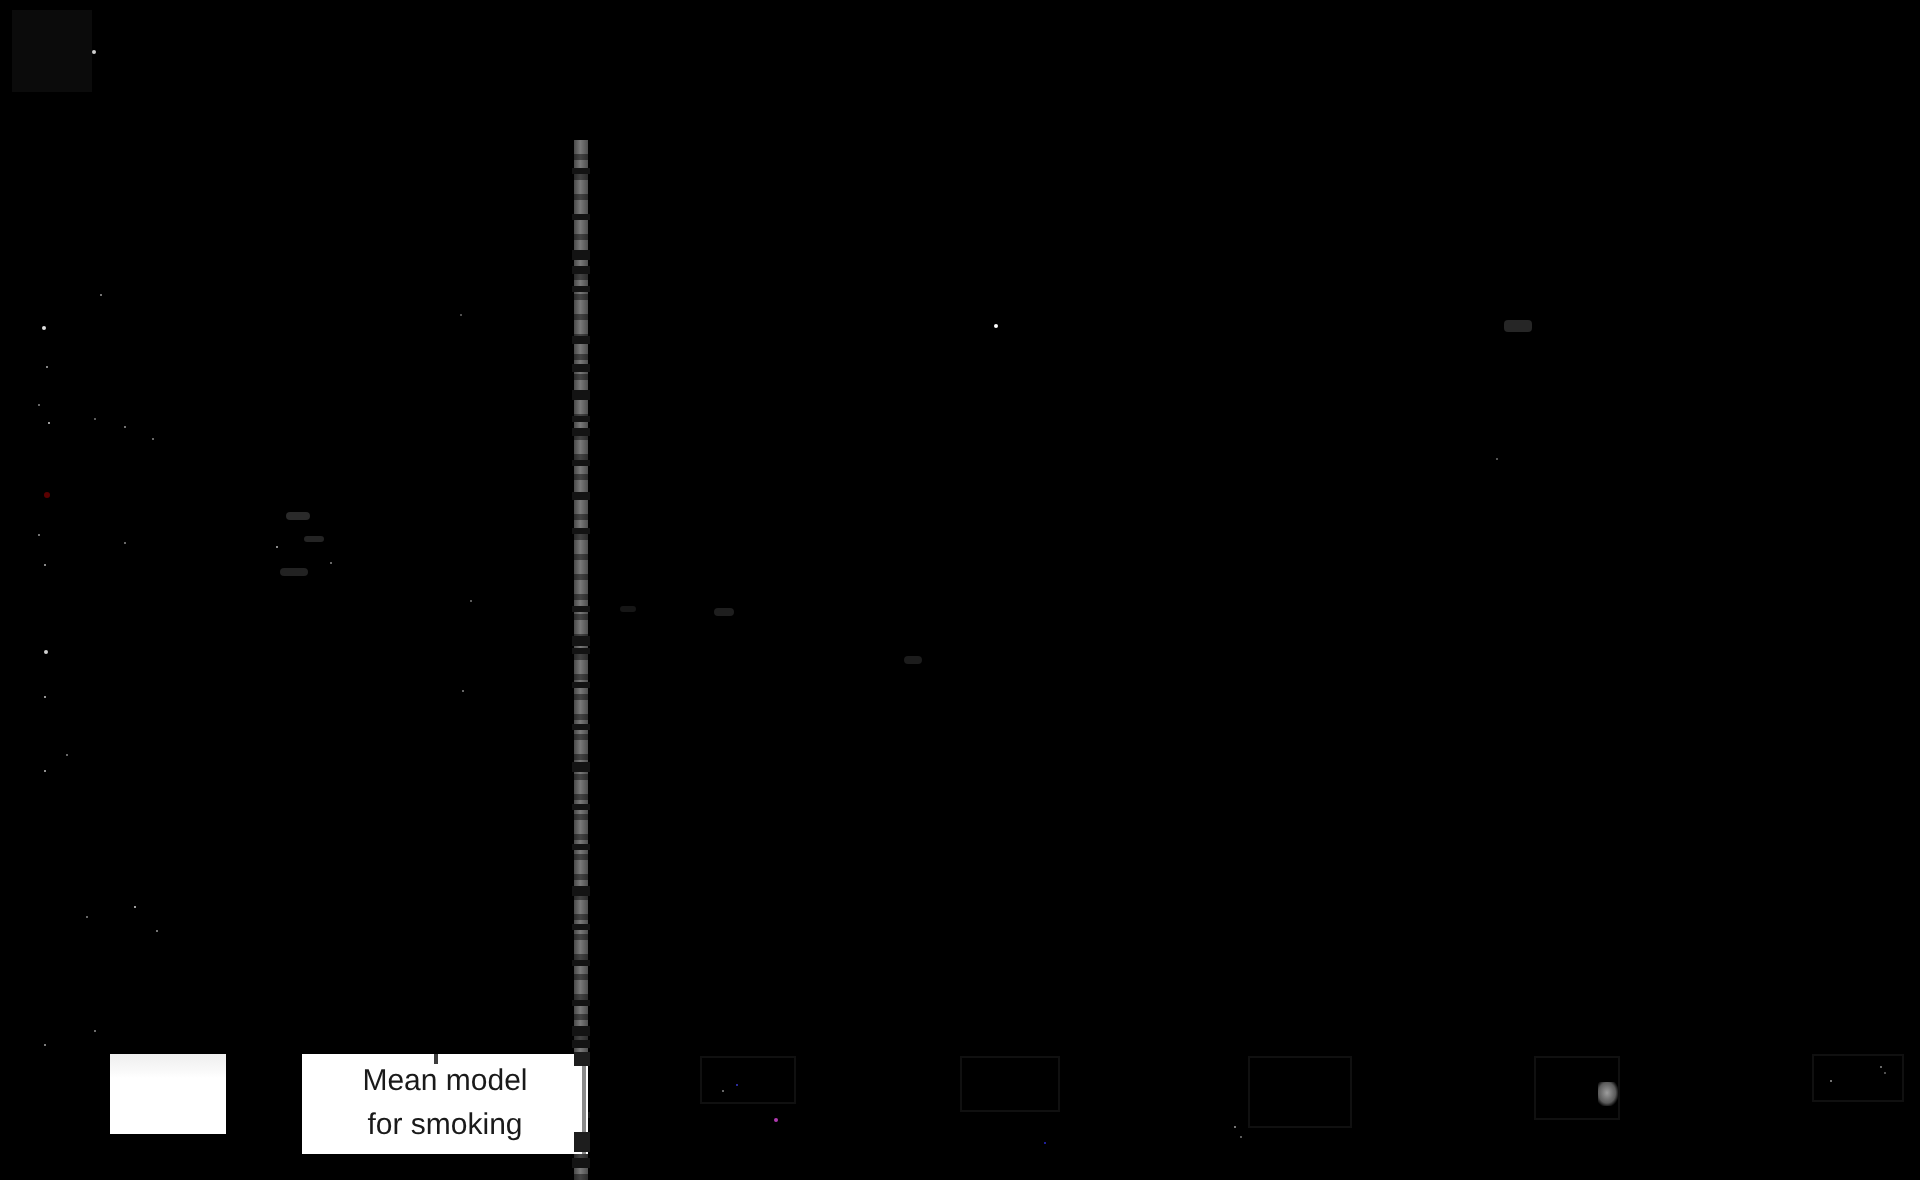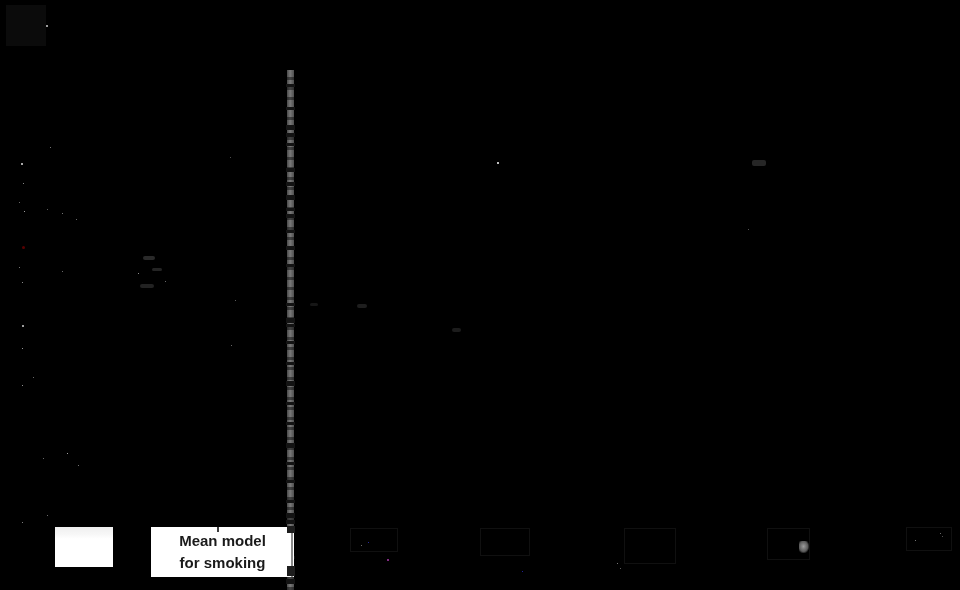--- a/index.html
+++ b/index.html
@@ -35,21 +35,21 @@
   }
   
   .label-node{
     position:absolute;left:151px;top:527px;width:143px;height:50px;
     background:#ffffff;
     z-index:3;
     display:flex;flex-direction:column;align-items:center;justify-content:center;
     text-align:center;
   }
   .label-node .line{
-    font-size:15px;font-weight:bold;color:#1a1a1a;line-height:22px;
+    font-size:15px;font-weight:normal;color:#1a1a1a;line-height:22px;
     white-space:nowrap;
   }
   .node-connector-tick{
     position:absolute;left:217px;top:527px;width:2px;height:5px;background:#3d3d3d;z-index:4;
   }
   .bar-over-node-line{
     position:absolute;left:291px;top:530px;width:2px;height:47px;background:#8a8a8a;z-index:4;
   }
   .bar-notch-top{
     position:absolute;left:287px;top:526px;width:8px;height:7px;background:#1d1d1d;z-index:4;

